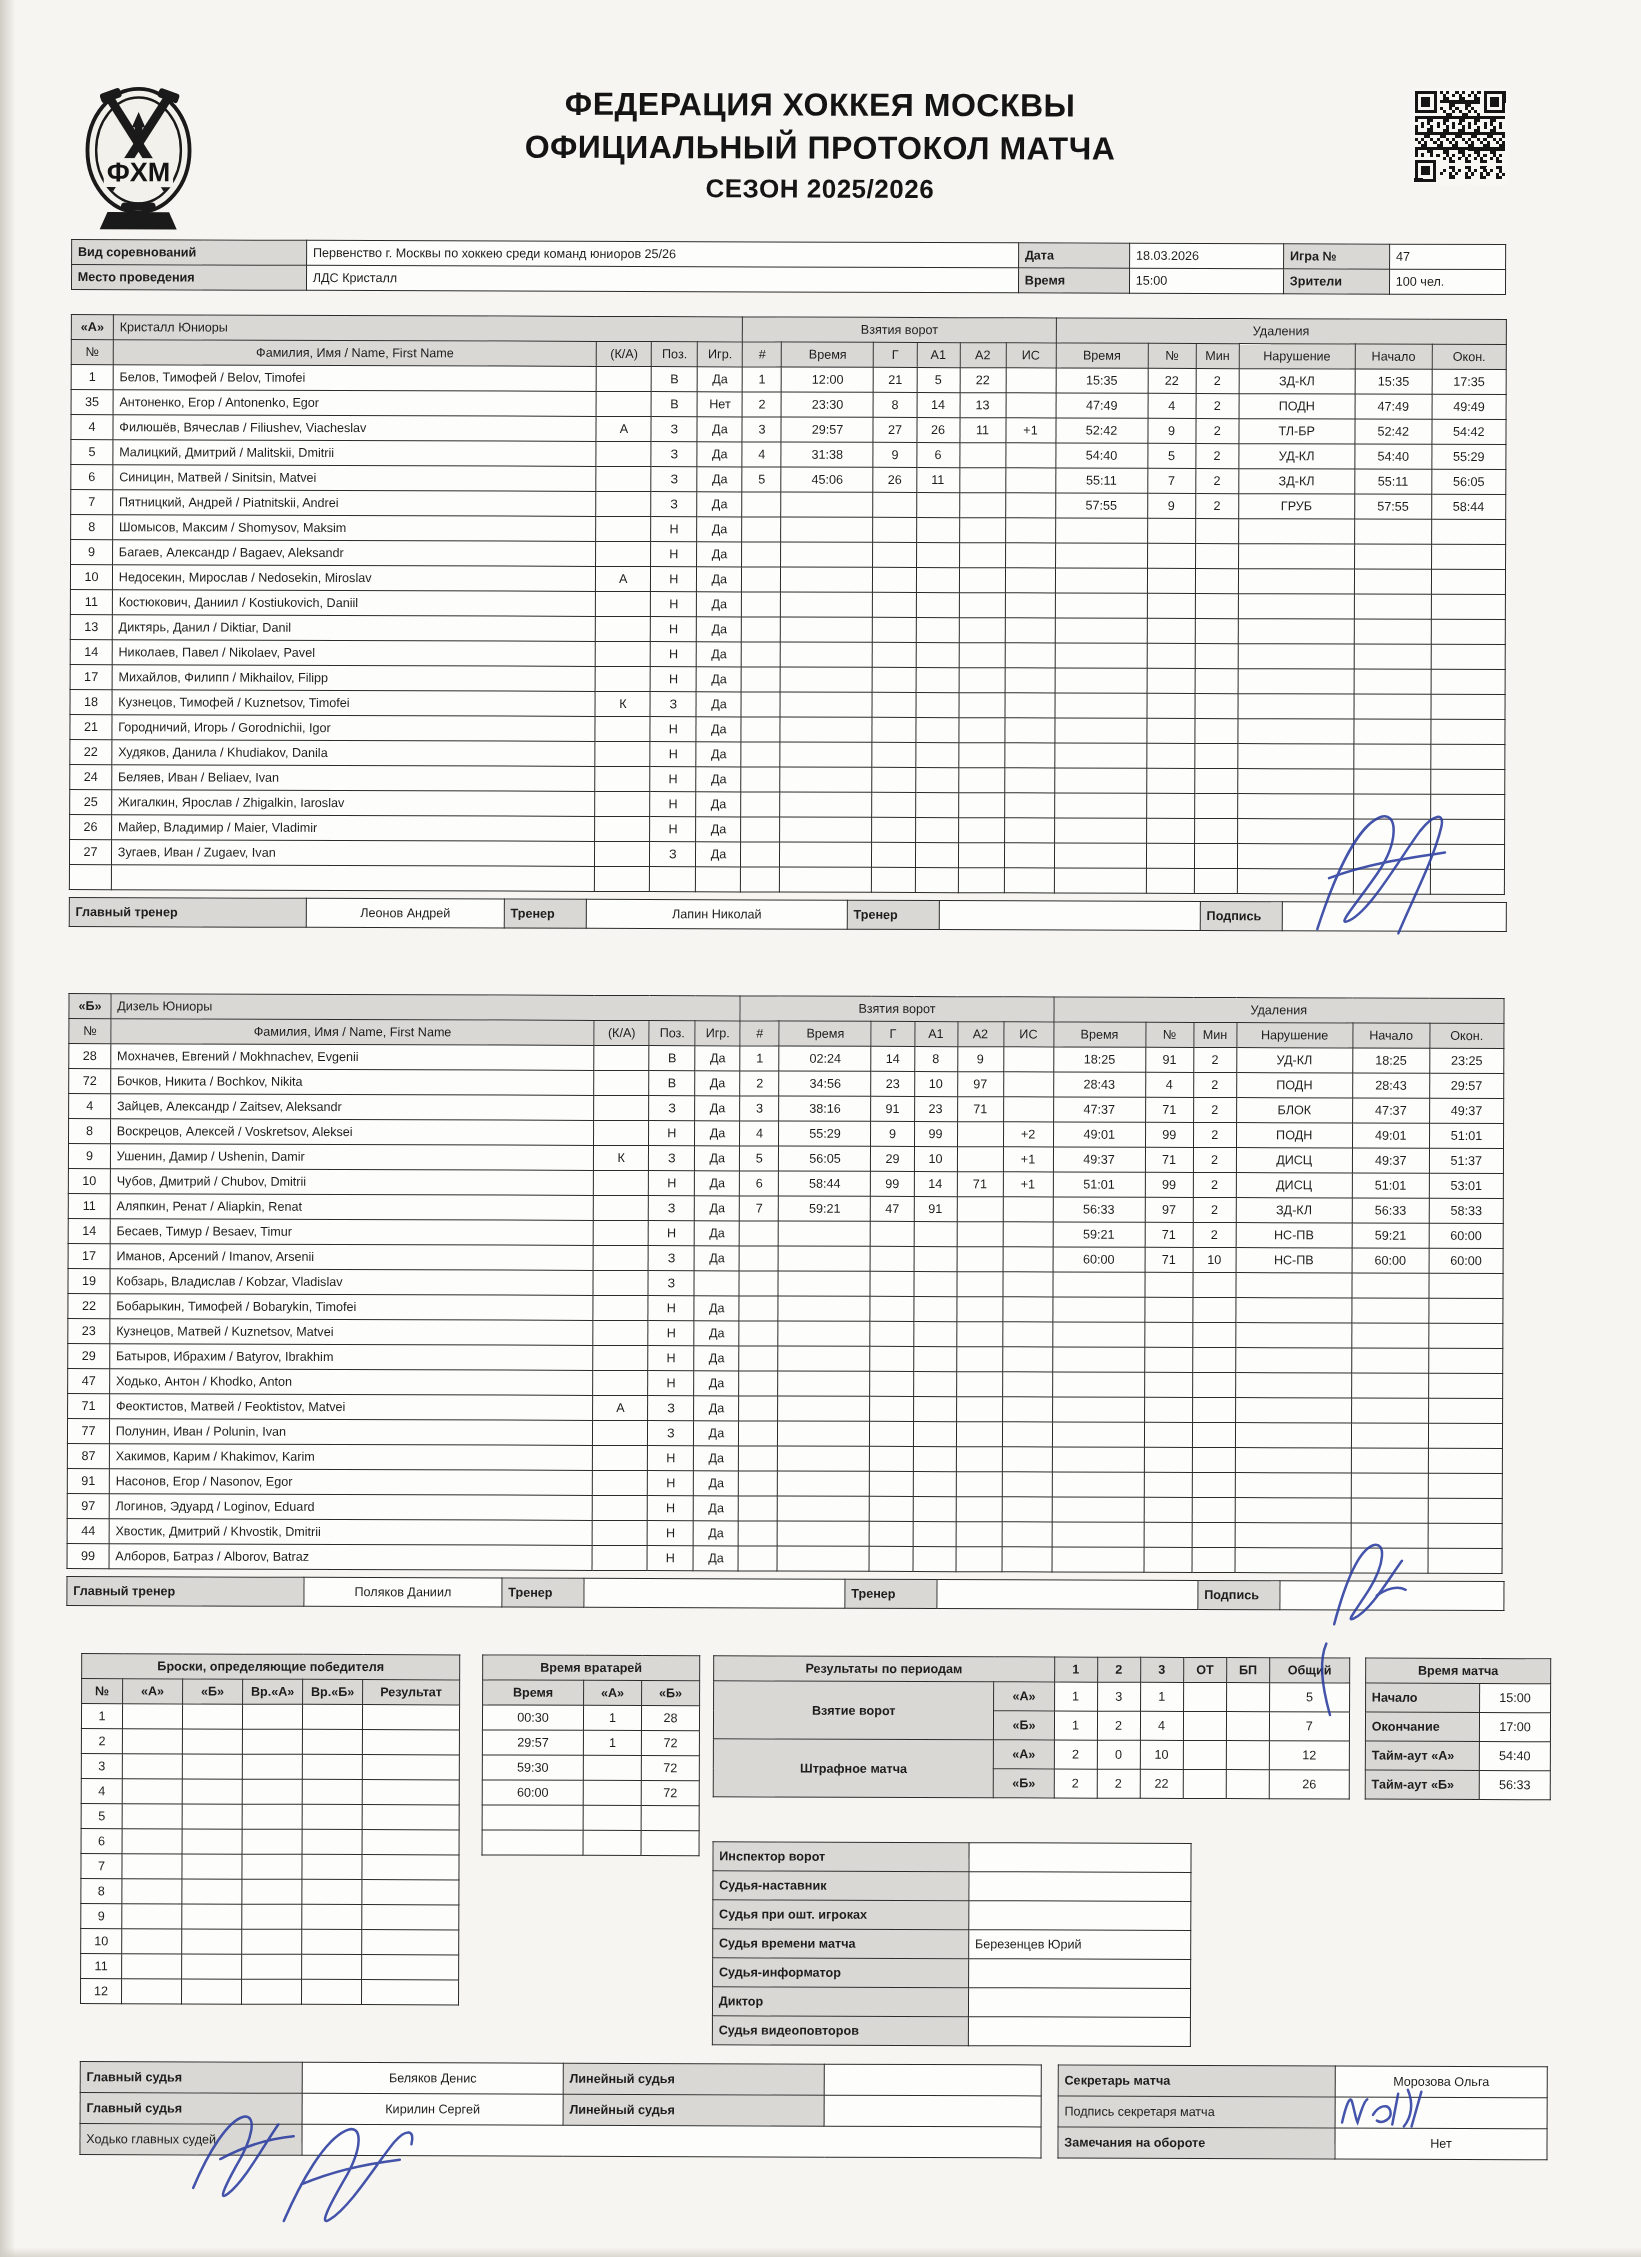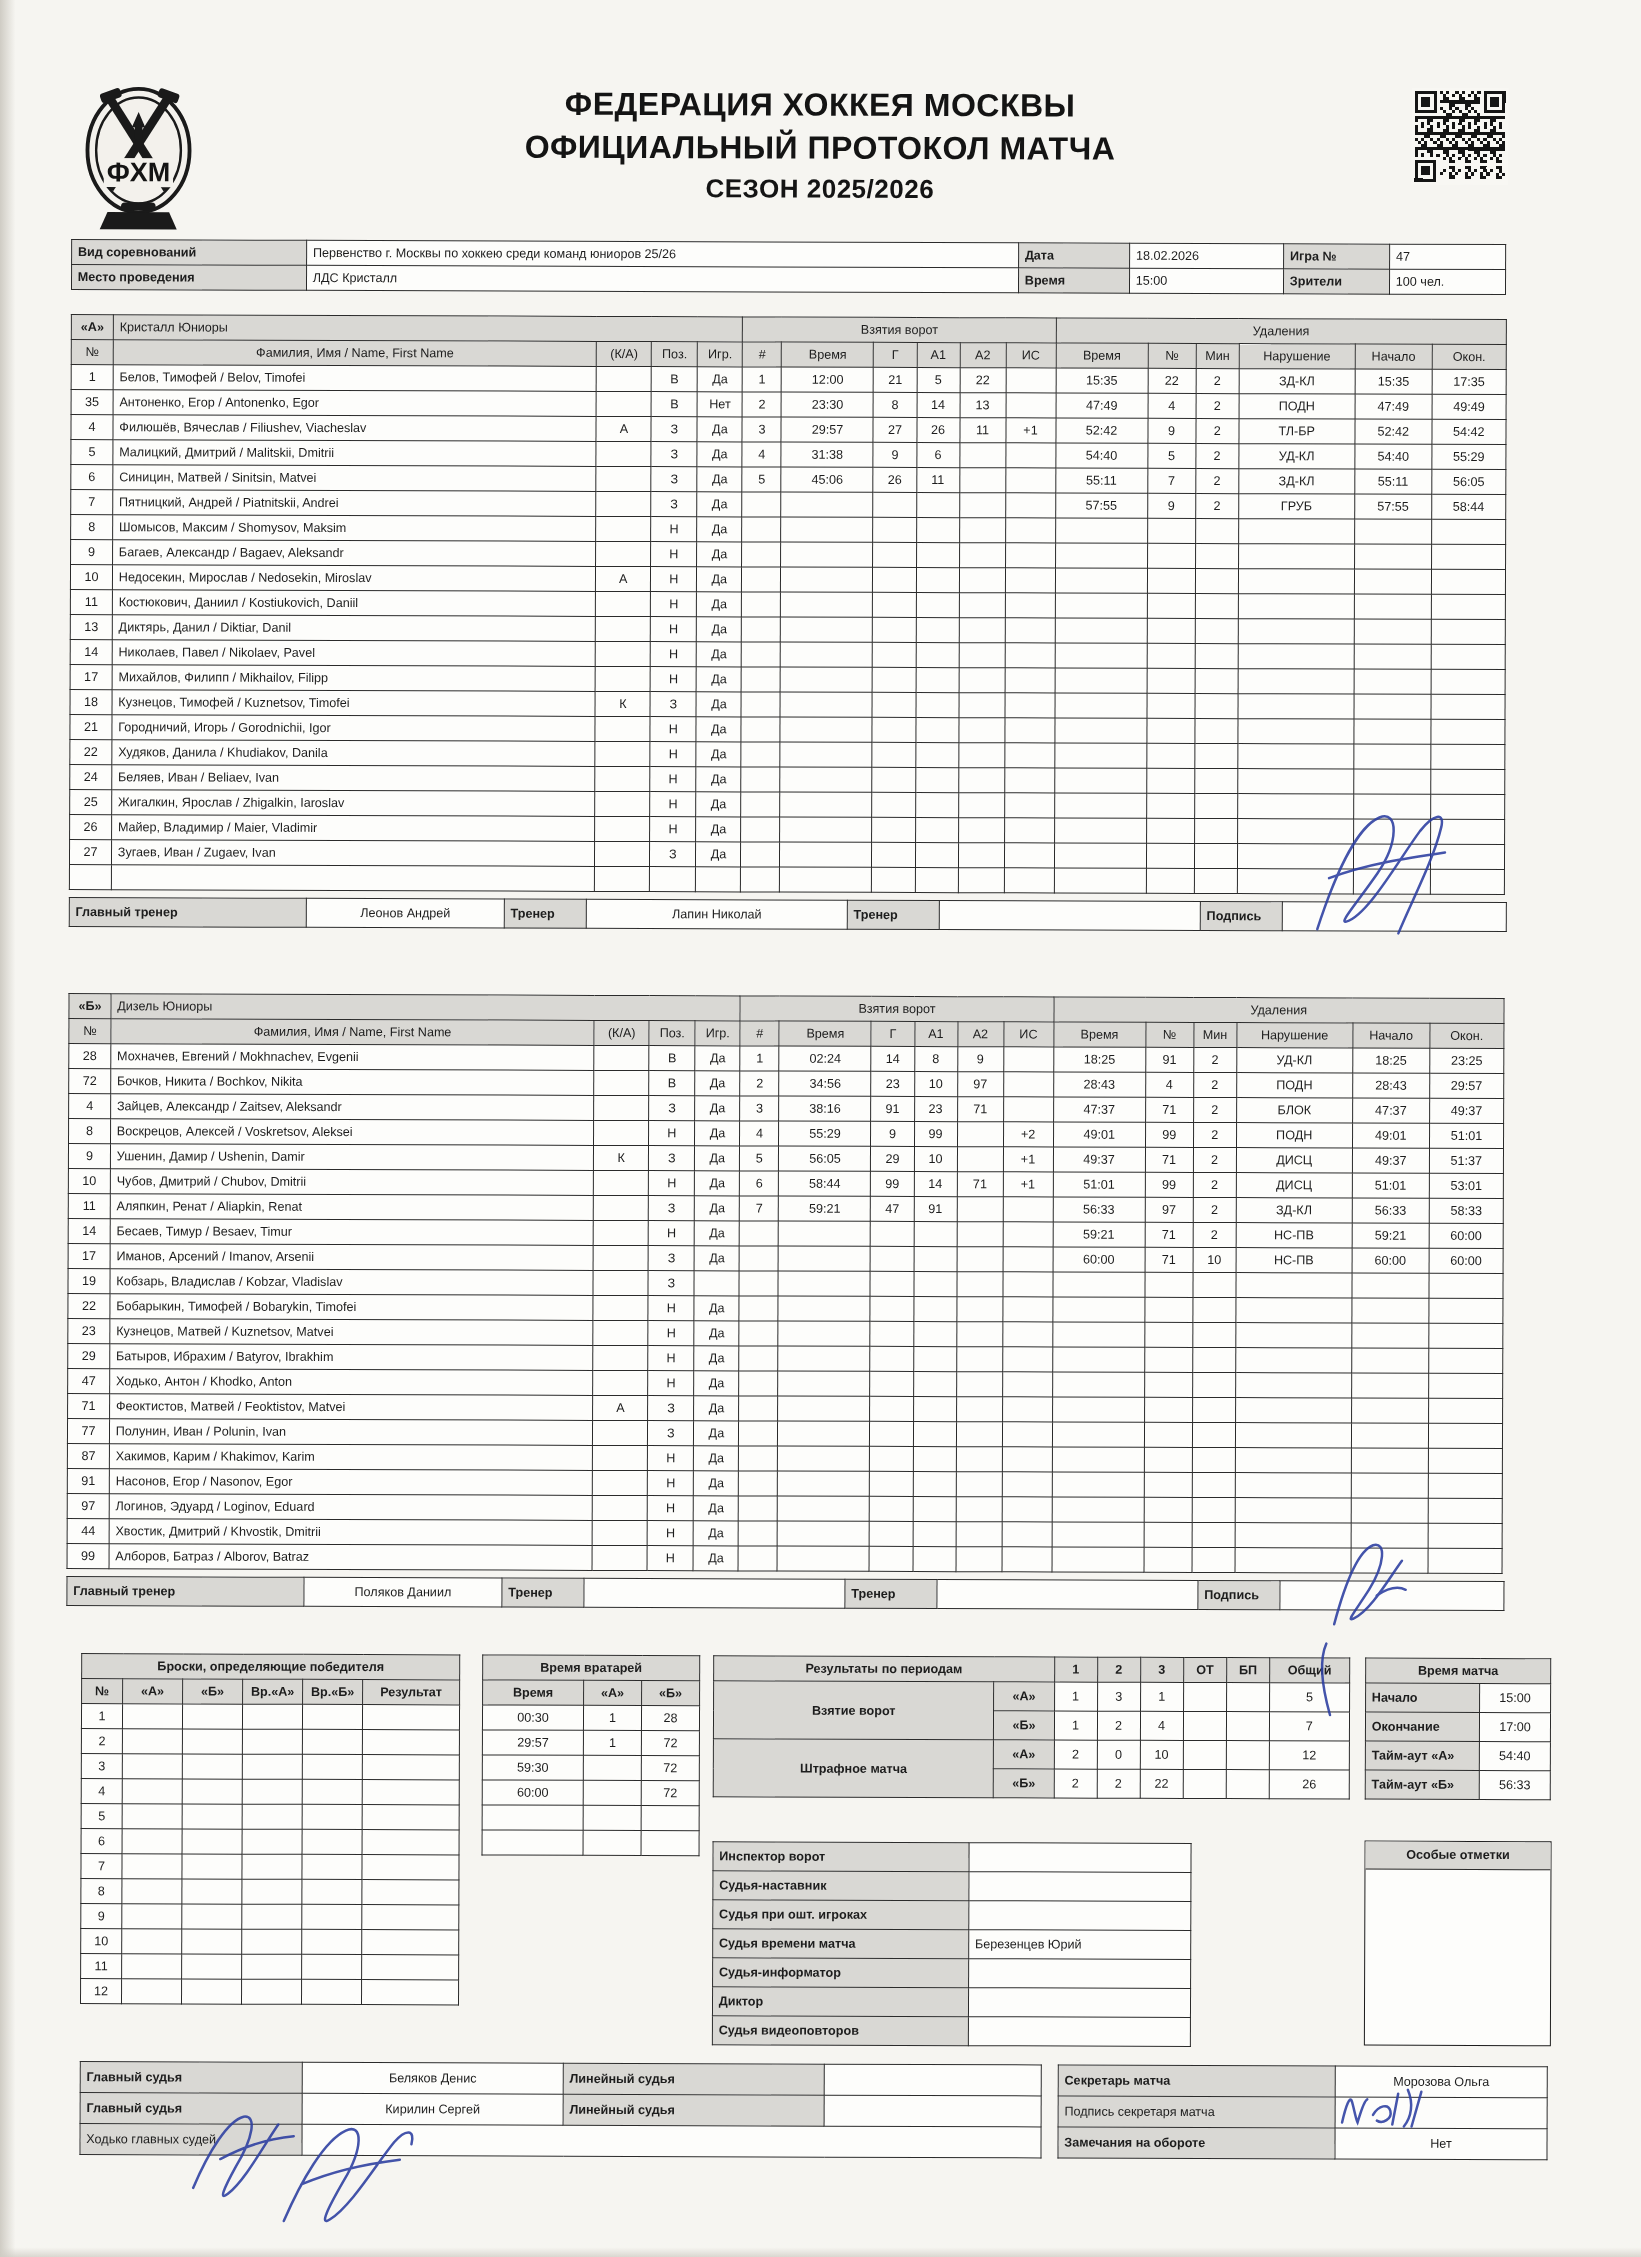--- a/index.html
+++ b/index.html
@@ -379,21 +379,21 @@
           <col style="width:111px">
           <col style="width:154px">
           <col style="width:106px">
           <col style="width:116px">
         </colgroup>
     <tbody>
           <tr>
       <td class="gray b left">Вид соревнований</td>
       <td class="left">Первенство г. Москвы по хоккею среди команд юниоров 25/26</td>
       <td class="gray b left">Дата</td>
-      <td class="left">18.02.2026</td>
+      <td class="left">18.03.2026</td>
       <td class="gray b left">Игра №</td>
       <td class="left">47</td>
     </tr>
     <tr>
       <td class="gray b left">Место проведения</td>
       <td class="left">ЛДС Кристалл</td>
       <td class="gray b left">Время</td>
       <td class="left">15:00</td>
       <td class="gray b left">Зрители</td>
       <td class="left">100 чел.</td>
@@ -1647,23 +1647,20 @@
             <td class="gray b left">Диктор</td>
             <td class="left"></td>
           </tr>
           <tr>
             <td class="gray b left">Судья видеоповторов</td>
             <td class="left"></td>
           </tr>
         </tbody>
   </table>
 
-  <div id="notes-box">
-    <div class="cap">Особые отметки</div>
-  </div>
 
   <table id="footL" class="h32" style="left:87px;top:2061px;width:961px">
     <colgroup>
           <col style="width:222px">
           <col style="width:261px">
           <col style="width:261px">
           <col style="width:217px">
         </colgroup>
     <tbody>
           <tr>

